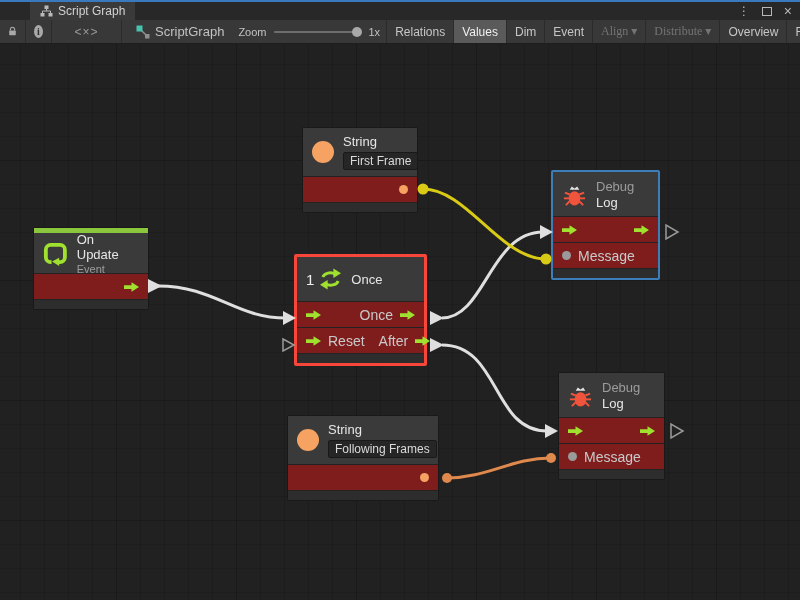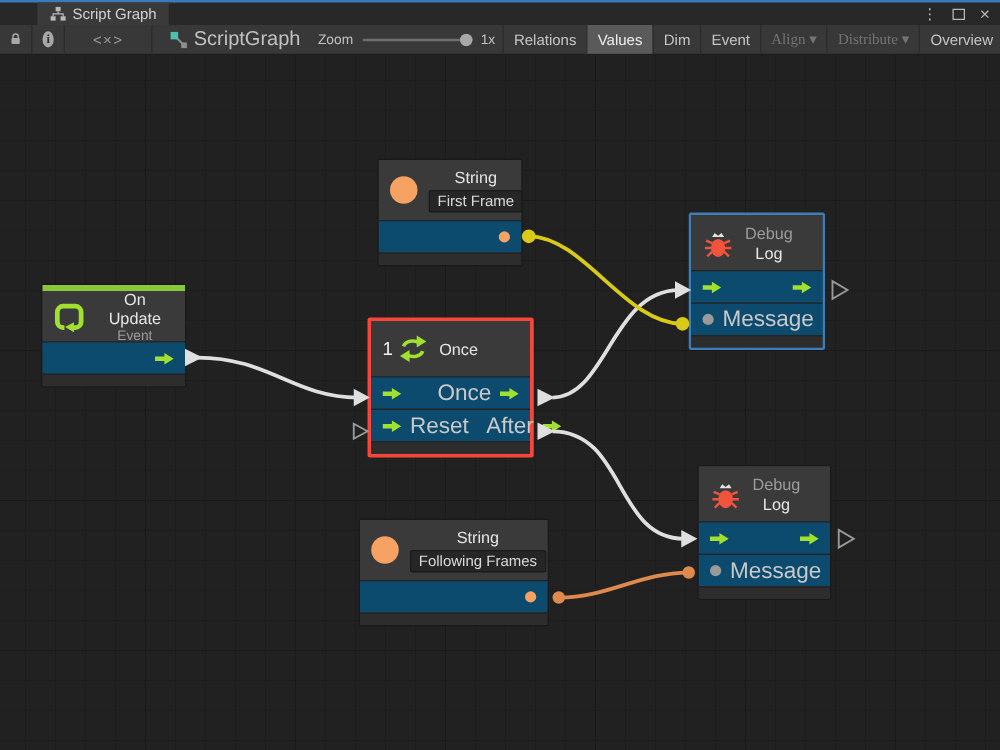--- a/index.html
+++ b/index.html
@@ -17,45 +17,45 @@
 
   
   .toolbar { height:24px; background:#383838; display:flex; align-items:stretch; font-size:12px; color:#c6c6c6; border-bottom:1px solid #1e1e1e; }
   .tbtn { display:flex; align-items:center; justify-content:center; padding:0 8px; border-right:1px solid #2b2b2b; cursor:default; white-space:nowrap; }
   .tbtn.icon { min-width:26px; }
   .tbtn.code { min-width:70px; color:#9a9a9a; letter-spacing:1px; }
   .tbtn.active { background:#5a5a5a; color:#efefef; }
   .tbtn.disabled { color:#747474;font-family:Liberation Serif, serif; }
   .rightgroup { margin-left:auto; display:flex; align-items:stretch; }
   .rightgroup .tbtn { border-left:1px solid #2b2b2b; border-right:none; }
-  .graphref { display:flex; align-items:center; gap:5px; padding:0 8px; margin-left:6px; color:#c2c2c2; font-size:16px; }
+  .graphref { display:flex; align-items:center; gap:5px; padding:0 8px; margin-left:6px; color:#c2c2c2; font-size:13px; }
   .zoomctl { display:flex; align-items:center; gap:7px; padding:0 6px; font-size:11px; color:#c2c2c2; }
   .ztrack { position:relative; width:88px; height:2px; background:#6e6e6e; border-radius:1px; }
   .zhandle { position:absolute; top:-4px; left:78px; width:10px; height:10px; border-radius:50%; background:#a8a8a8; }
   .infodot { width:13px; height:13px; border-radius:50%; background:#a8a8a8; color:#2e2e2e; font-size:10px; font-weight:bold; display:flex; align-items:center; justify-content:center; font-family:"Liberation Serif", serif; }
 
   
   .canvas { position:relative; width:800px; height:556px; background-color:#212121; overflow:hidden;
     background-image:
       linear-gradient(#1a1a1a 1px, transparent 1px),
       linear-gradient(90deg,#1a1a1a 1px, transparent 1px),
       linear-gradient(#1d1d1d 1px, transparent 1px),
       linear-gradient(90deg,#1d1d1d 1px, transparent 1px);
     background-size:120px 120px,120px 120px,24px 24px,24px 24px;
     background-position:-4px -4px; }
 
   .node { position:absolute; border:1px solid #191919; background:#2f2f2f; border-radius:2px; }
   .node.sel-red  { border:3px solid var(--selection_red); }
   .node.sel-blue { border:2px solid var(--selection_blue); }
-  .nhead { display:flex; align-items:center; gap:9px; padding:0 9px; background:#3a3a3a;text-align:center; }
+  .nhead { display:flex; align-items:center; gap:9px; padding:0 9px; background:#3a3a3a; }
   .ntitle { color:#e6e6e6; font-size:13px; }
   .nsub { color:#9c9c9c; font-size:11px; margin-top:1px; }
   .ncat { color:#9c9c9c; font-size:13px; margin-bottom:1px; }
   .nfield { margin-top:3px; background:#262626; border:1px solid #191919; border-radius:2px; color:#dadada; font-size:12px; padding:1px 6px; white-space:nowrap; }
-  .nrow { display:flex; align-items:center; gap:7px; height:26px; padding:0 9px; background:#0c4a6e; border-top:1px solid #232323; color:#c9c9c9; font-size:18px; }
+  .nrow { display:flex; align-items:center; gap:7px; height:26px; padding:0 9px; background:#7f1d1d; border-top:1px solid #232323; color:#c9c9c9; font-size:14px; }
   .nfoot { height:10px; background:#2d2d2d; border-top:1px solid #232323; }
   .spacer { flex:1; }
   .circle-icon { width:22px; height:22px; border-radius:50%; background:var(--orange); flex:none; }
   .dot { width:9px; height:9px; border-radius:50%; flex:none; }
   .dot.gray { background:#9a9a9a; }
   .dot.orange { background:var(--orange); }
   .garr { flex:none; }
   .oncebadge { color:#f0f0f0; font-size:15px; }
 
   .wires { position:absolute; left:0; top:0; pointer-events:none; }

